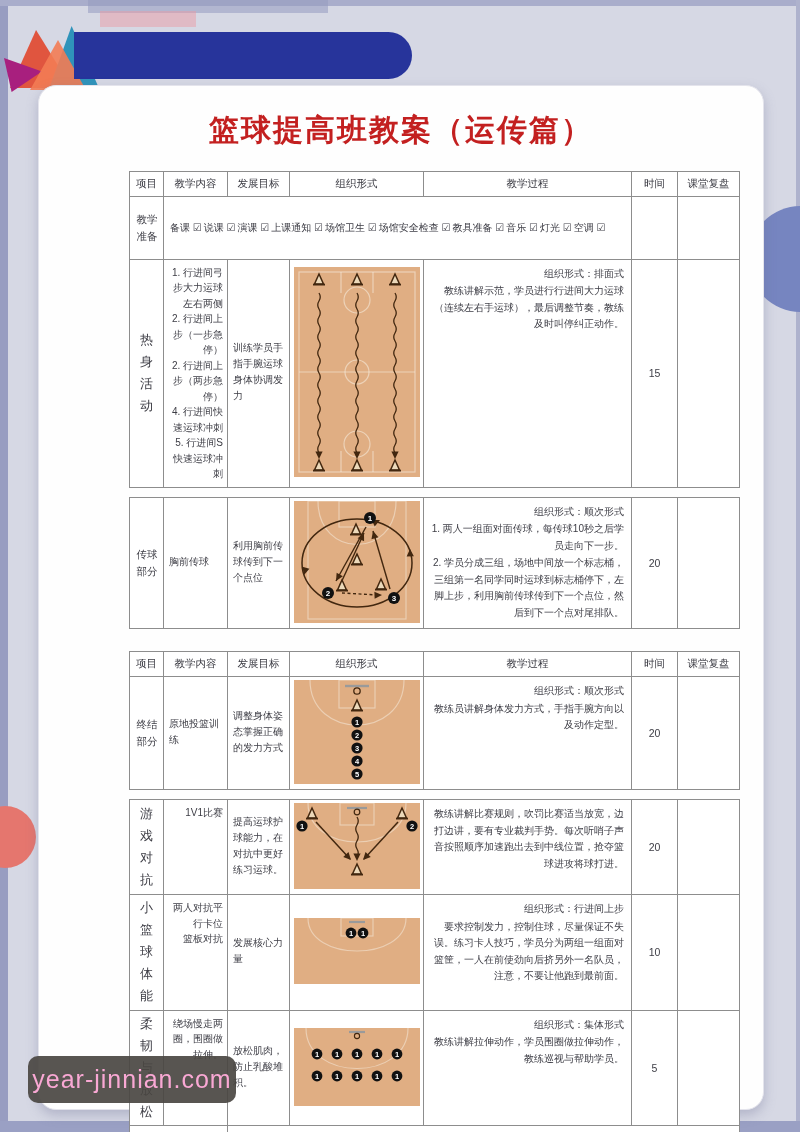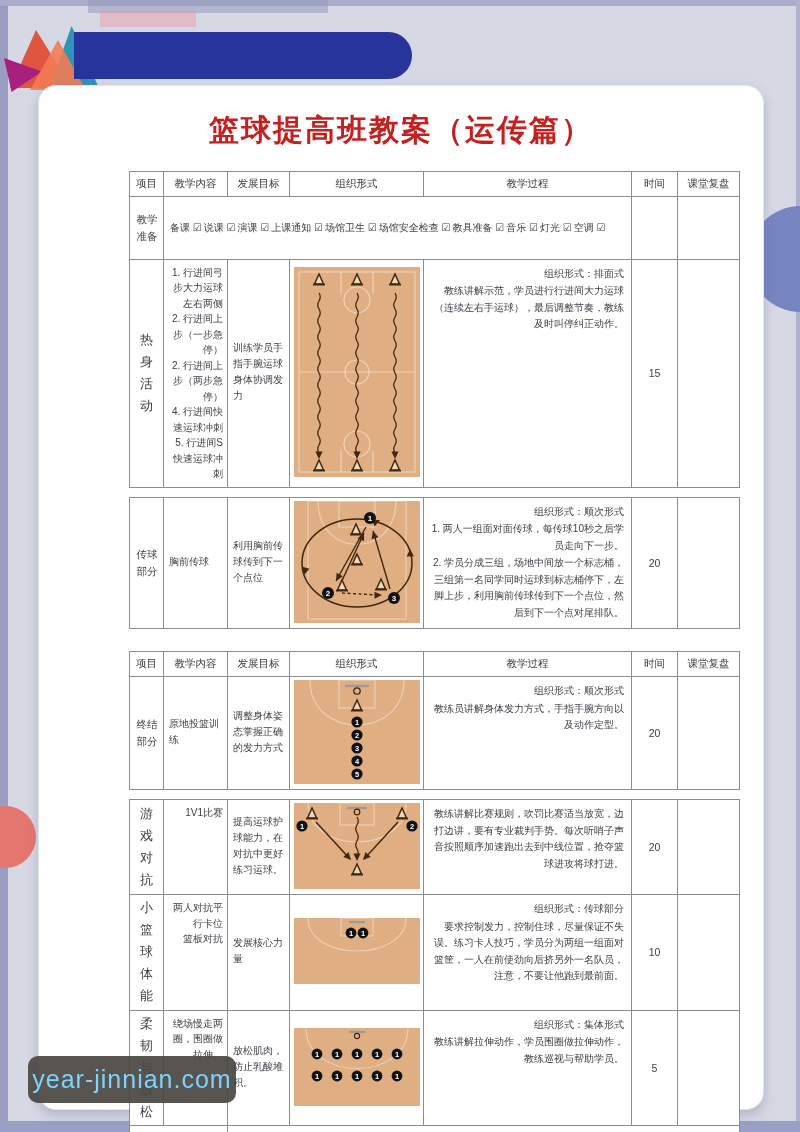--- a/index.html
+++ b/index.html
@@ -56,21 +56,21 @@
   .time-cell{text-align:center;font-size:10.5px;}
   .diagram-cell{text-align:center;vertical-align:middle;padding:3px;}
   .hw-label{text-align:center;font-size:10.5px;}
   .hw-value{text-align:left;padding-left:10px;font-size:10.5px;}
 
   
   .watermark{
     position:absolute;left:28px;top:1056px;width:208px;height:47px;
     background:rgba(74,71,66,.92);border-radius:10px;
     display:flex;align-items:center;justify-content:center;
-    font-size:25px;color:#7dd3fc;letter-spacing:1px;
+    font-size:25px;color:#f9a8d4;letter-spacing:1px;
   }
 </style>
 </head>
 <body>
 
 <svg width="0" height="0" style="position:absolute">
   <defs>
     <g id="cone">
       <path d="M0,-7 L4.5,3 L-4.5,3 Z" fill="#ecd9ba" stroke="#42270f" stroke-width="1.5"></path>
       <line x1="-6" y1="3.6" x2="6" y2="3.6" stroke="#42270f" stroke-width="1.8"></line>
@@ -397,21 +397,21 @@
             <line x1="55" y1="4" x2="71" y2="4" stroke="#9a9a9a" stroke-width="2.2"></line>
             <g>
               <circle cx="57" cy="15" r="5.4" fill="#111"></circle>
                   <text x="57" y="17.6" font-size="7.5" fill="#fff" text-anchor="middle" font-weight="bold">1</text>
               <circle cx="69" cy="15" r="5.4" fill="#111"></circle>
                   <text x="69" y="17.6" font-size="7.5" fill="#fff" text-anchor="middle" font-weight="bold">1</text>
             </g>
           </svg>
         </td>
         <td class="proc-cell">
-          <div class="proc-line">组织形式：传球部分</div>
+          <div class="proc-line">组织形式：行进间上步</div>
           <div class="proc-line">要求控制发力，控制住球，尽量保证不失误。练习卡人技巧，学员分为两组一组面对篮筐，一人在前使劲向后挤另外一名队员，注意，不要让他跑到最前面。</div>
         </td>
         <td class="time-cell">10</td>
         <td></td>
       </tr>
 
       <tr style="height:82px">
         <td>
               <div class="vlabel">柔韧与放松</div>
             </td>

